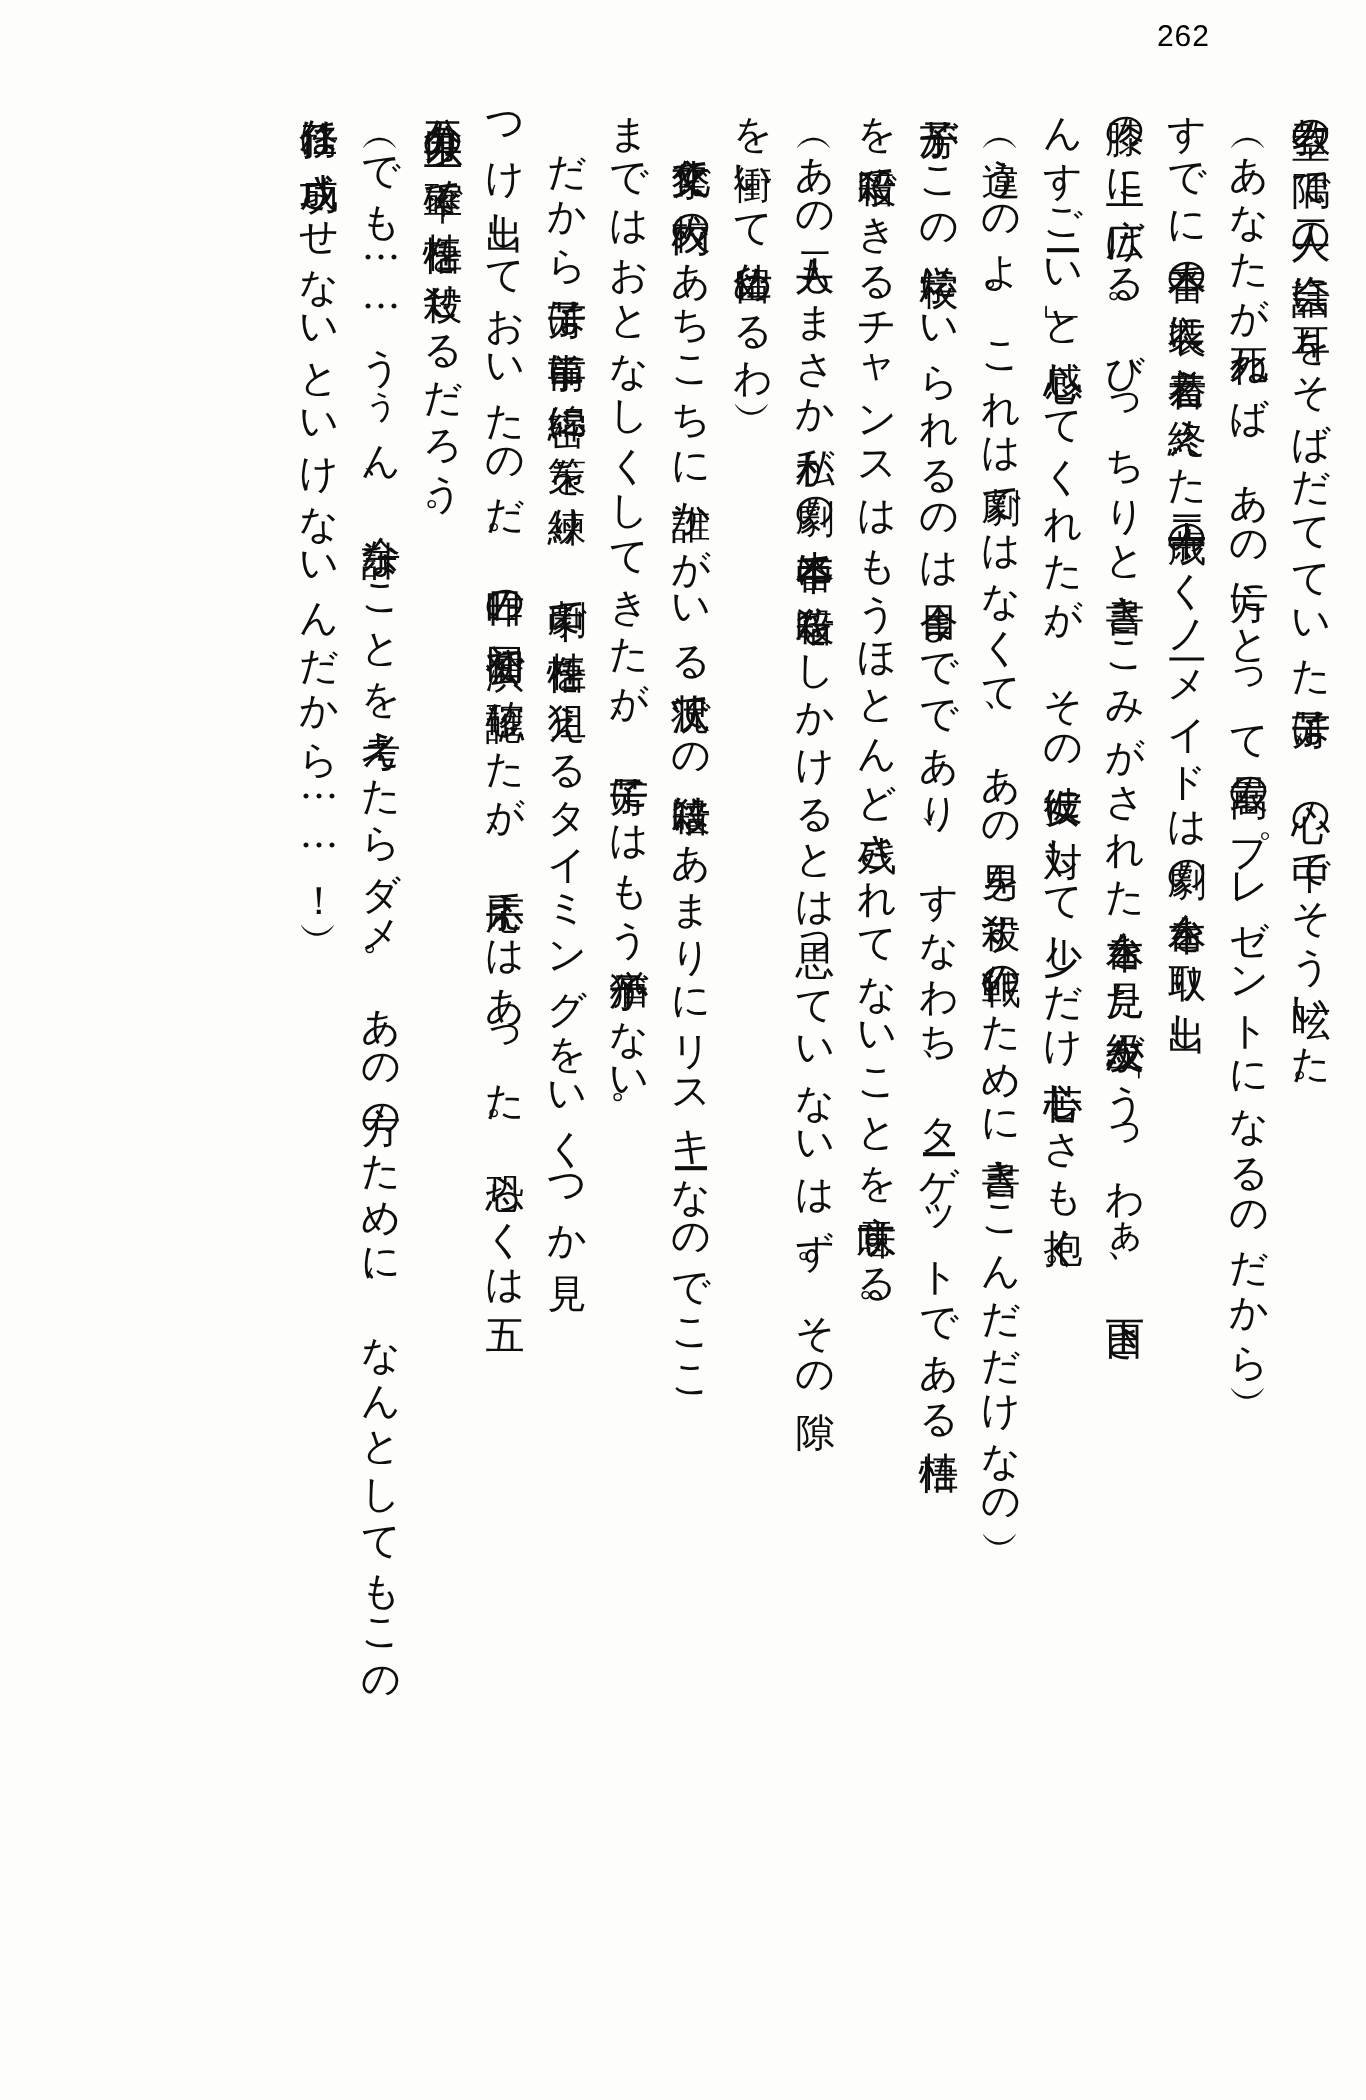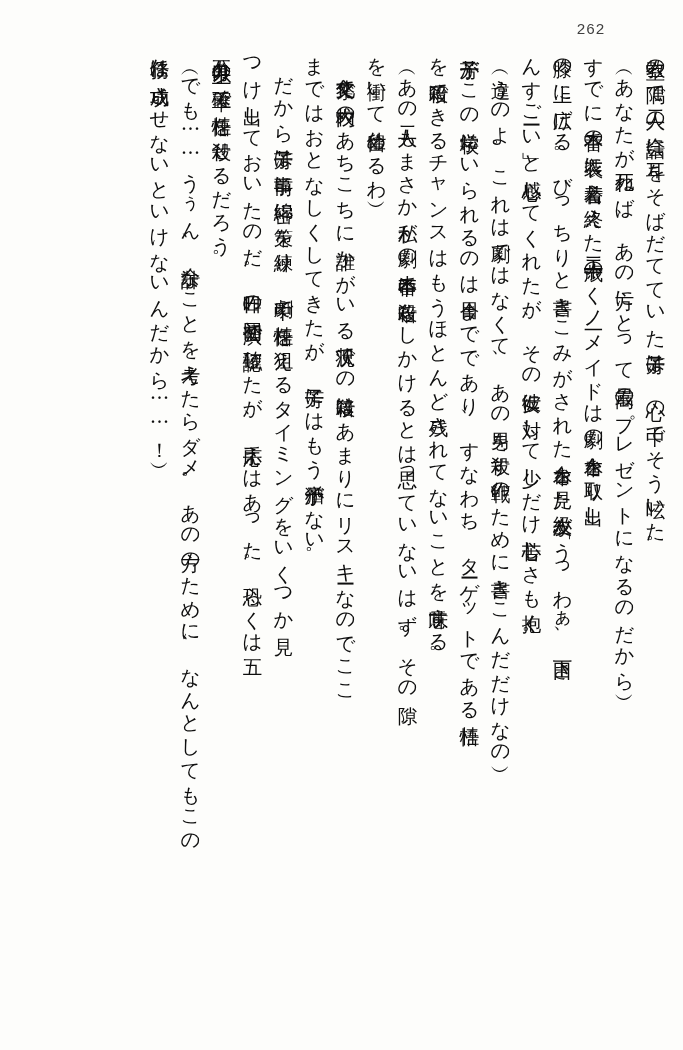--- a/index.html
+++ b/index.html
@@ -16,26 +16,26 @@
   }
   .page {
     position: relative;
     width: 683px;
     height: 1050px;
     background: #fdfdfb;
     box-sizing: border-box;
   }
   .page-number {
     position: absolute;
-    top: 22px;
+    top: 10px;
     right: 78px;
     font-size: 15px;
     letter-spacing: 0.5px;
-    color: #404040;
-    font-family: Liberation Mono, monospace;
+    color: #000000;
+    font-family: Liberation Sans, sans-serif;
   }
   .text-block {
     position: absolute;
     top: 44px;
     left: 22px;
     right: 18px;
     bottom: 18px;
     display: flex;
     flex-direction: row-reverse;
     justify-content: flex-start;

